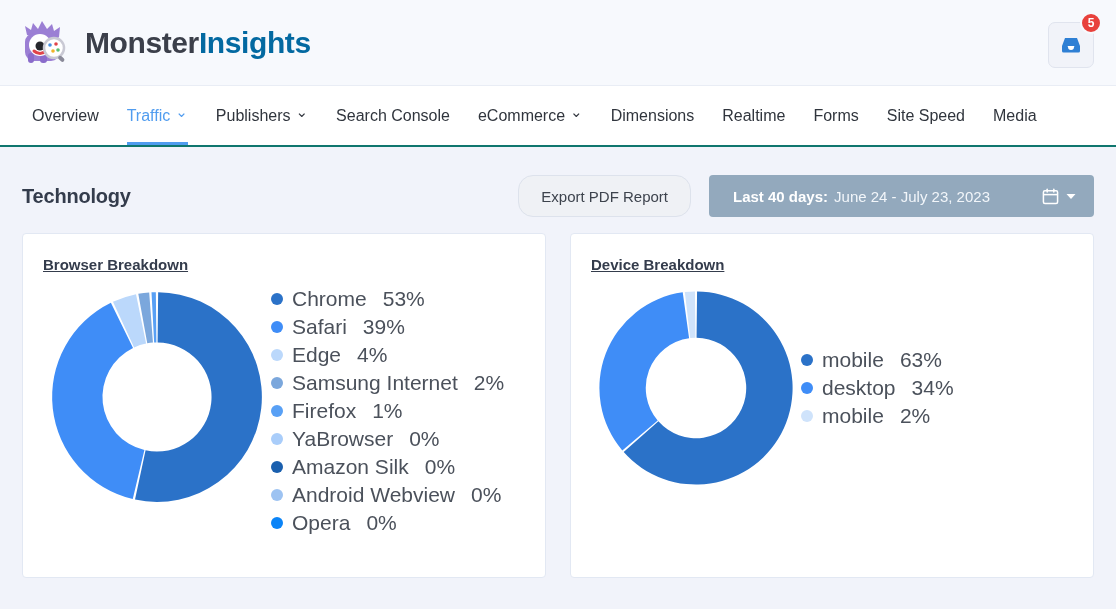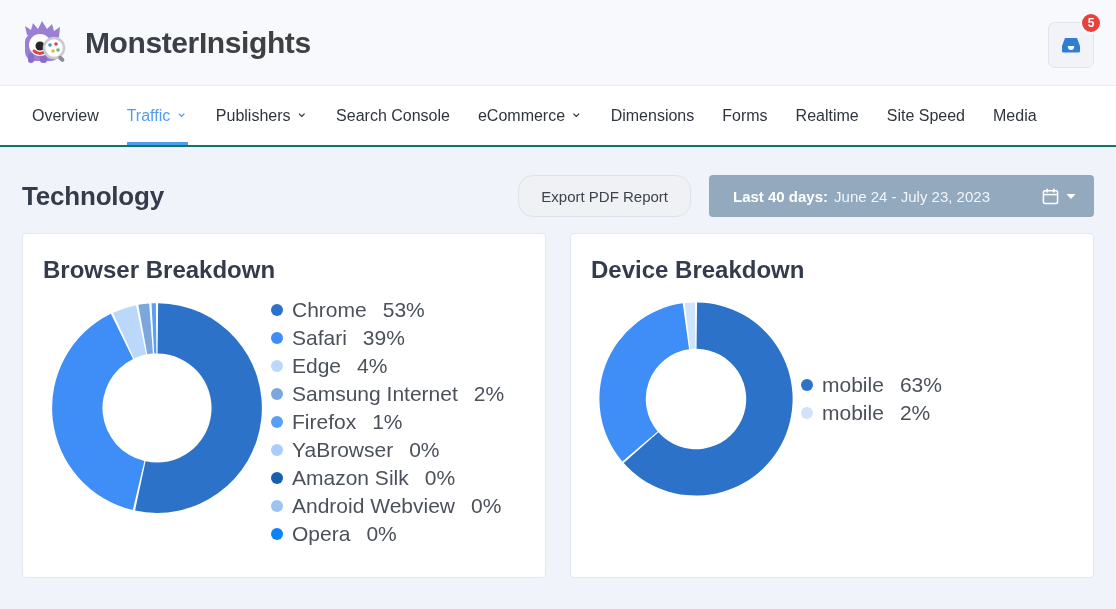--- a/index.html
+++ b/index.html
@@ -21,21 +21,21 @@
   }
   .brand { display: flex; align-items: center; gap: 13px; }
   .brand-mark { width: 56px; height: 56px; display: block; }
   .brand-text {
     font-size: 30px;
     font-weight: bold;
     letter-spacing: -0.4px;
     white-space: nowrap;
   }
   .brand-text .m { color: #3b3f4a; }
-  .brand-text .i { color: #404040; }
+  .brand-text .i { color: #0369a1; }
 
   .inbox-wrap { margin-left: auto; position: relative; padding-top: 4px; }
   .inbox-btn {
     width: 46px; height: 46px;
     background: #f1f3f9;
     border: 1px solid #e0e4ee;
     border-radius: 7px;
     display: flex; align-items: center; justify-content: center;
     cursor: pointer;
   }
@@ -85,21 +85,21 @@
   .caret { font-size: 11px; line-height: 1; position: relative; top: 1px; }
 
   
   .page-head {
     display: flex;
     align-items: center;
     padding: 28px 22px 0 22px;
     height: 70px;
   }
   .page-title {
-    font-size: 26px;
+    font-size: 20px;
     font-weight: bold;
     color: #343c4c;
     letter-spacing: -0.2px;
     text-align: right;
   }
   .head-actions { margin-left: auto; display: flex; align-items: center; gap: 18px; }
   .btn-export {
     background: #eff1f5;
     border: 1px solid #dde2ec;
     border-radius: 15px;
@@ -136,24 +136,25 @@
   .card {
     background: #ffffff;
     border: 1px solid #e2e8f3;
     border-radius: 4px;
     height: 345px;
     flex: 1;
     padding: 22px 20px 0 20px;
     overflow: hidden;
   }
   .card-title {
-    font-size: 24px;
+    font-size: 15px;
     font-weight: bold;
     color: #343c4c;
     margin-bottom: 6px;
+    text-decoration: underline;
   }
   .card-body { display: flex; align-items: flex-start; }
 
   .donut-box { flex: 0 0 auto; padding-top: 4px; }
 
   .legend { padding-top: 6px; }
   .legend.center { align-self: center; padding-top: 0; }
   .legend-row {
     display: flex;
     align-items: center;
@@ -222,24 +223,24 @@
       <span>Search Console</span>
     </div>
     <div class="nav-item">
       <span>eCommerce</span>
       <span class="caret" style="font-size: 15px; top: -4px;">⌄</span>
     </div>
     <div class="nav-item">
       <span>Dimensions</span>
     </div>
     <div class="nav-item">
+      <span>Realtime</span>
+    </div>
+    <div class="nav-item">
       <span>Forms</span>
-    </div>
-    <div class="nav-item">
-      <span>Realtime</span>
     </div>
     <div class="nav-item">
       <span>Site Speed</span>
     </div>
     <div class="nav-item">
       <span>Media</span>
     </div>
   </div>
 
 <div class="page-head">
@@ -339,20 +340,25 @@
             <path d="M89.358036903939 8.617569404933874 A92 92 0 0 1 98.98802040854325 8.005565943876391 L99.4737706124425 52.16289429081572 A47.84 47.84 0 0 0 94.46617919004828 52.48113609056561 Z" fill="#cfe3fb"></path>
           </svg>
       </div>
       <div class="legend center" id="legend-1">
           <div class="legend-row">
             <span class="legend-dot" style="background: rgb(43, 114, 200);"></span>
             <span>mobile</span>
             <span class="legend-val">63%</span>
           </div>
           <div class="legend-row">
+            <span class="legend-dot" style="background: rgb(63, 141, 247);"></span>
+            <span>desktop</span>
+            <span class="legend-val">34%</span>
+          </div>
+          <div class="legend-row">
             <span class="legend-dot" style="background: rgb(207, 227, 251);"></span>
             <span>mobile</span>
             <span class="legend-val">2%</span>
           </div>
         </div>
     </div>
   </div>
 
 </div>
 

